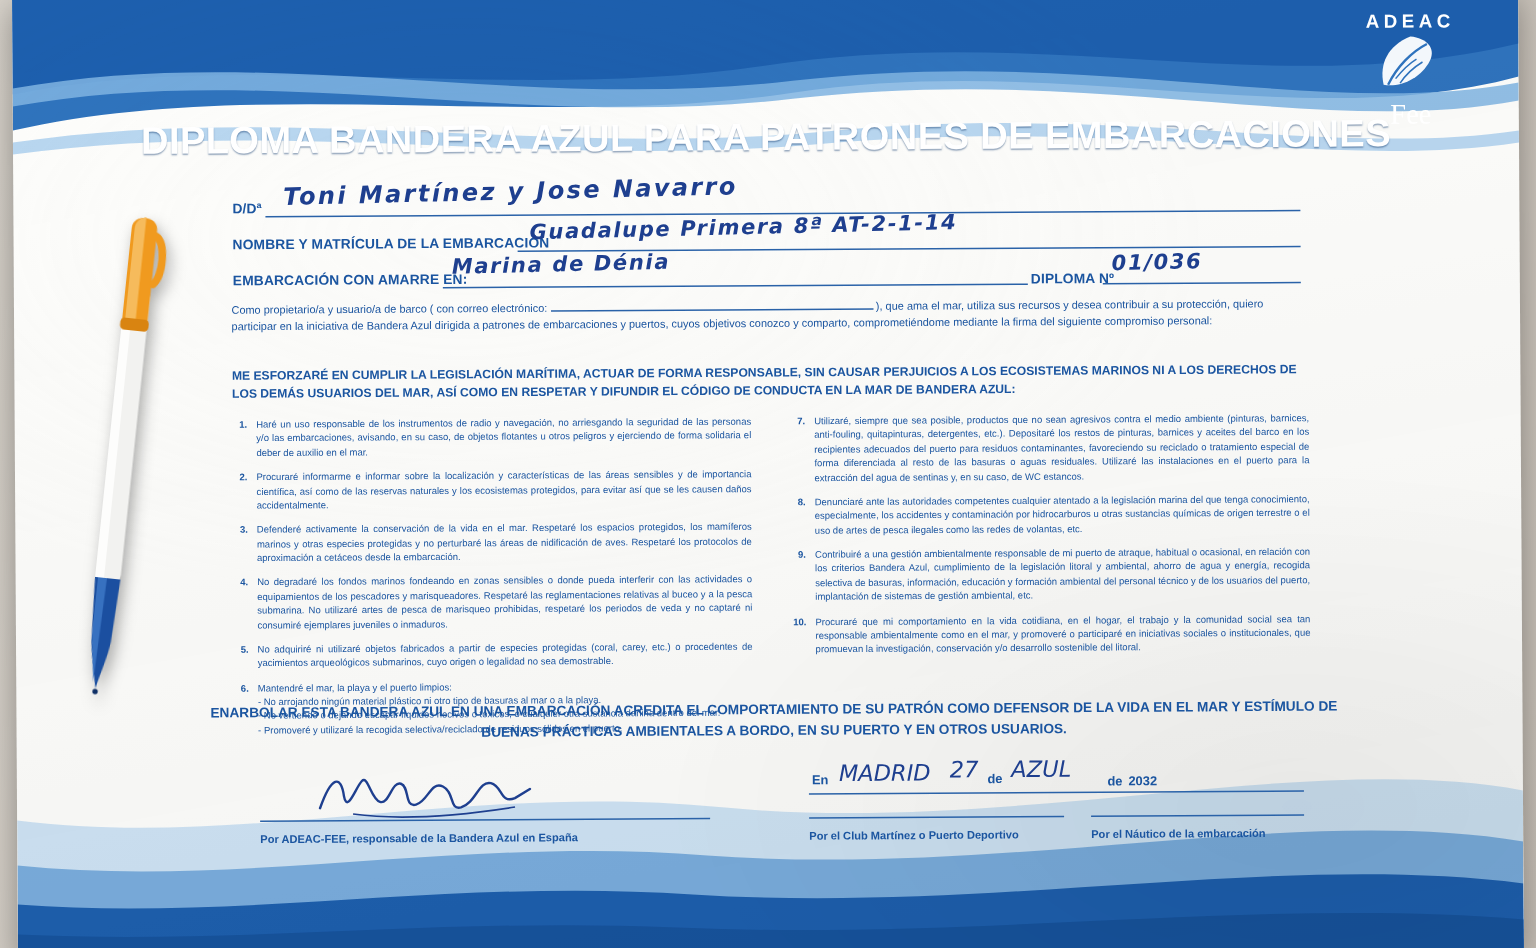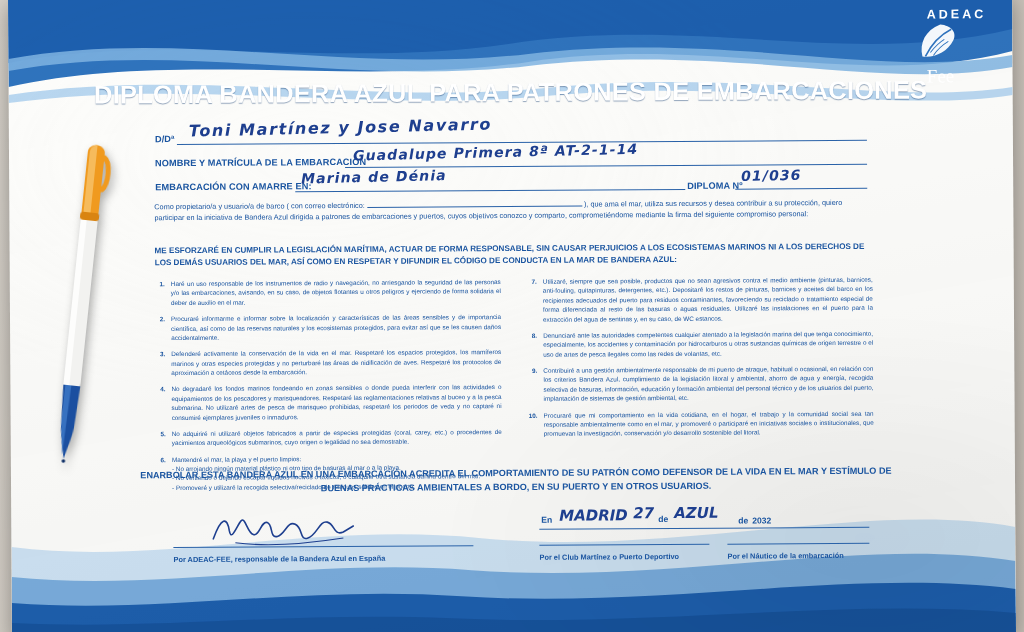--- a/index.html
+++ b/index.html
@@ -116,21 +116,20 @@
     top: 14px;
     width: 92px;
     text-align: center;
     color: #ffffff;
     z-index: 6;
   }
   #adeac .adeac-word {
     font-size: 12.5px;
     font-weight: bold;
     letter-spacing: 3px;
-    text-align: right;
   }
   #adeac .leaf {
     width: 54px;
     height: 40px;
     margin: 1px auto 0;
   }
   #adeac .fee-word {
     font-size: 19px;
     font-weight: normal;
     font-family: "Liberation Serif", serif;
@@ -268,21 +267,21 @@
   .place-line {
     position: absolute;
     font-size: 8.6px;
     font-weight: bold;
     color: #1b55a0;
   }
   .ink {
     position: absolute;
     font-family: "DejaVu Sans", sans-serif;
     font-style: italic;
-    font-weight: bold;
+    font-weight: normal;
     color: #1e3f8f;
   }
 
   
   #pen {
     position: absolute;
     left: 58px;
     top: 138px;
     width: 46px;
     height: 330px;

